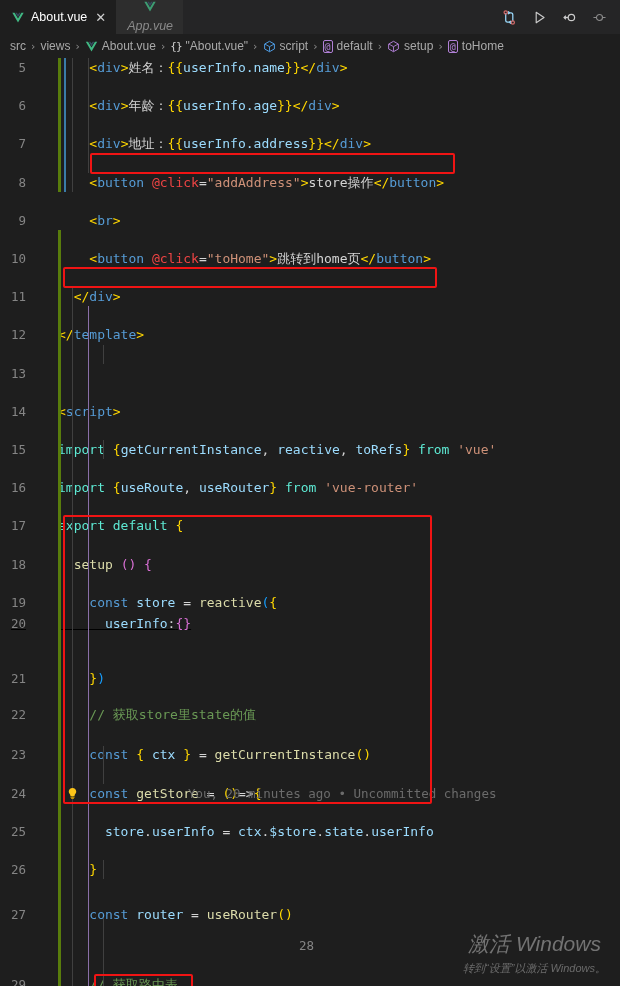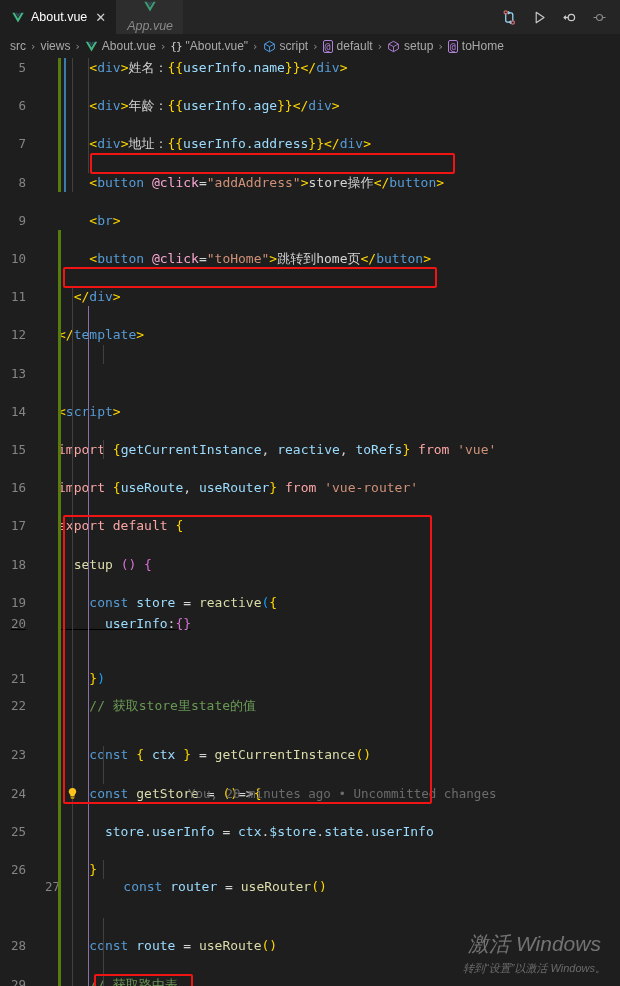--- a/index.html
+++ b/index.html
@@ -113,23 +113,23 @@
 
   
   .iguide { position: absolute; width: 1px; background: #404040; }
   .iguide.active { background: #8a6fa8; }
 
   
   .t-tag      { color: #569cd6; }
   .t-bracket1 { color: #ffd700; }
   .t-bracket2 { color: #da70d6; }
   .t-bracket3 { color: #179fff; }
-  .t-attr     { color: #f9a8d4; }
+  .t-attr     { color: #ef4444; }
   .t-str      { color: #ce9178; }
-  .t-kw       { color: #fca5a5; }
+  .t-kw       { color: #5eead4; }
   .t-kw2      { color: #569cd6; }
   .t-fn       { color: #dcdcaa; }
   .t-var      { color: #9cdcfe; }
   .t-cmt      { color: #6a9955; }
   .t-plain    { color: #d4d4d4; }
   .t-txt      { color: #d4d4d4; }
 
   
   .redbox {
     position: absolute;
@@ -284,27 +284,27 @@
       <div class="code-line" style="top: 133.7px;"><div class="ln">12</div><div class="gutter-fold"></div><div class="code-text"><span class="t-bracket1">&lt;/</span><span class="t-tag">template</span><span class="t-bracket1">&gt;</span></div></div>
       <div class="code-line" style="top: 152.8px;"><div class="ln">13</div><div class="gutter-fold"></div><div class="code-text"></div></div>
       <div class="code-line" style="top: 171.9px;"><div class="ln">14</div><div class="gutter-fold"></div><div class="code-text"><span class="t-bracket1">&lt;</span><span class="t-tag">script</span><span class="t-bracket1">&gt;</span></div></div>
       <div class="code-line" style="top: 191px;"><div class="ln">15</div><div class="gutter-fold"></div><div class="code-text"><span class="t-kw">import</span><span class="t-plain"> </span><span class="t-bracket1">{</span><span class="t-var">getCurrentInstance</span><span class="t-plain">, </span><span class="t-var">reactive</span><span class="t-plain">, </span><span class="t-var">toRefs</span><span class="t-bracket1">}</span><span class="t-plain"> </span><span class="t-kw">from</span><span class="t-plain"> </span><span class="t-str">'vue'</span></div></div>
       <div class="code-line" style="top: 210.1px;"><div class="ln">16</div><div class="gutter-fold"></div><div class="code-text"><span class="t-kw">import</span><span class="t-plain"> </span><span class="t-bracket1">{</span><span class="t-var">useRoute</span><span class="t-plain">, </span><span class="t-var">useRouter</span><span class="t-bracket1">}</span><span class="t-plain"> </span><span class="t-kw">from</span><span class="t-plain"> </span><span class="t-str">'vue-router'</span></div></div>
       <div class="code-line" style="top: 229.2px;"><div class="ln">17</div><div class="gutter-fold"></div><div class="code-text"><span class="t-kw">export</span><span class="t-plain"> </span><span class="t-kw">default</span><span class="t-plain"> </span><span class="t-bracket1">{</span></div></div>
       <div class="code-line" style="top: 248.3px;"><div class="ln">18</div><div class="gutter-fold"></div><div class="code-text"><span class="t-plain">  </span><span class="t-fn">setup</span><span class="t-plain"> </span><span class="t-bracket2">()</span><span class="t-plain"> </span><span class="t-bracket2">{</span></div></div>
       <div class="code-line" style="top: 267.4px;"><div class="ln">19</div><div class="gutter-fold"></div><div class="code-text"><span class="t-plain">    </span><span class="t-kw2">const</span><span class="t-plain"> </span><span class="t-var">store</span><span class="t-plain"> = </span><span class="t-fn">reactive</span><span class="t-bracket3">(</span><span class="t-bracket1">{</span></div></div>
       <div class="code-line" style="top: 270px; text-decoration: underline;"><div class="ln">20</div><div class="gutter-fold"></div><div class="code-text"><span class="t-plain">      </span><span class="t-var">userInfo</span><span class="t-plain">:</span><span class="t-bracket2">{}</span></div></div>
       <div class="code-line" style="top: 305.6px;"><div class="ln">21</div><div class="gutter-fold"></div><div class="code-text"><span class="t-plain">    </span><span class="t-bracket1">}</span><span class="t-bracket3">)</span></div></div>
-      <div class="code-line" style="top: 313px;"><div class="ln">22</div><div class="gutter-fold"></div><div class="code-text"><span class="t-plain">    </span><span class="t-cmt">// 获取store里state的值</span></div></div>
+      <div class="code-line" style="top: 322px;"><div class="ln">22</div><div class="gutter-fold"></div><div class="code-text"><span class="t-plain">    </span><span class="t-cmt">// 获取store里state的值</span></div></div>
       <div class="code-line" style="top: 343.8px;"><div class="ln">23</div><div class="gutter-fold"></div><div class="code-text"><span class="t-plain">    </span><span class="t-kw2">const</span><span class="t-plain"> </span><span class="t-bracket1">{</span><span class="t-plain"> </span><span class="t-var">ctx</span><span class="t-plain"> </span><span class="t-bracket1">}</span><span class="t-plain"> = </span><span class="t-fn">getCurrentInstance</span><span class="t-bracket1">()</span></div></div>
       <div class="code-line" style="top: 362.9px;"><div class="ln">24</div><div class="gutter-fold"></div><div class="code-text"><span class="t-plain">    </span><span class="t-kw2">const</span><span class="t-plain"> </span><span class="t-fn">getStore</span><span class="t-plain"> = </span><span class="t-bracket1">()</span><span class="t-plain">=&gt;</span><span class="t-bracket1">{</span></div></div>
       <div class="code-line" style="top: 382px;"><div class="ln">25</div><div class="gutter-fold"></div><div class="code-text"><span class="t-plain">      </span><span class="t-var">store</span><span class="t-plain">.</span><span class="t-var">userInfo</span><span class="t-plain"> = </span><span class="t-var">ctx</span><span class="t-plain">.</span><span class="t-var">$store</span><span class="t-plain">.</span><span class="t-var">state</span><span class="t-plain">.</span><span class="t-var">userInfo</span></div></div>
       <div class="code-line" style="top: 401.1px; justify-content: center;"><div class="ln">26</div><div class="gutter-fold"></div><div class="code-text"><span class="t-plain">    </span><span class="t-bracket1">}</span></div></div>
-      <div class="code-line" style="top: 399px; margin-left: 34px;"><div class="ln">27</div><div class="gutter-fold"></div><div class="code-text"><span class="t-plain">    </span><span class="t-kw2">const</span><span class="t-plain"> </span><span class="t-var">router</span><span class="t-plain"> = </span><span class="t-fn">useRouter</span><span class="t-bracket1">()</span></div></div>
-      <div class="code-line" style="top: 439.3px;"><div class="ln">28</div><div class="gutter-fold"></div><div class="code-text"><span class="t-plain">    </span><span class="t-kw2">const</span><span class="t-plain"> </span><span class="t-var">route</span><span class="t-plain"> = </span><span class="t-fn">useRoute</span><span class="t-bracket1">()</span></div></div>
+      <div class="code-line" style="top: 427px;"><div class="ln">27</div><div class="gutter-fold"></div><div class="code-text"><span class="t-plain">    </span><span class="t-kw2">const</span><span class="t-plain"> </span><span class="t-var">router</span><span class="t-plain"> = </span><span class="t-fn">useRouter</span><span class="t-bracket1">()</span></div></div>
+      <div class="code-line" style="top: 439.3px; flex-direction: column;"><div class="ln">28</div><div class="gutter-fold"></div><div class="code-text"><span class="t-plain">    </span><span class="t-kw2">const</span><span class="t-plain"> </span><span class="t-var">route</span><span class="t-plain"> = </span><span class="t-fn">useRoute</span><span class="t-bracket1">()</span></div></div>
       <div class="code-line" style="top: 458.4px;"><div class="ln">29</div><div class="gutter-fold"></div><div class="code-text"><span class="t-plain">    </span><span class="t-cmt">// 获取路由表</span></div></div>
       <div class="gitbar" style="top: 0px; height: 133.7px;"></div>
       <div class="gitbar" style="top: 171.9px; height: 764px;"></div>
       <div class="bluebar" style="top: 0px; height: 133.7px;"></div>
       <div class="iguide" style="left: 72px; top: 0px; height: 133.7px;"></div>
       <div class="iguide" style="left: 87.64px; top: 0px; height: 114.6px;"></div>
       <div class="iguide" style="left: 72px; top: 229.2px; height: 706.7px;"></div>
       <div class="iguide active" style="left: 87.64px; top: 248.3px; height: 687.6px;"></div>
       <div class="iguide" style="left: 103.28px; top: 286.5px; height: 19.1px;"></div>
       <div class="iguide" style="left: 103.28px; top: 382px; height: 19.1px;"></div>

